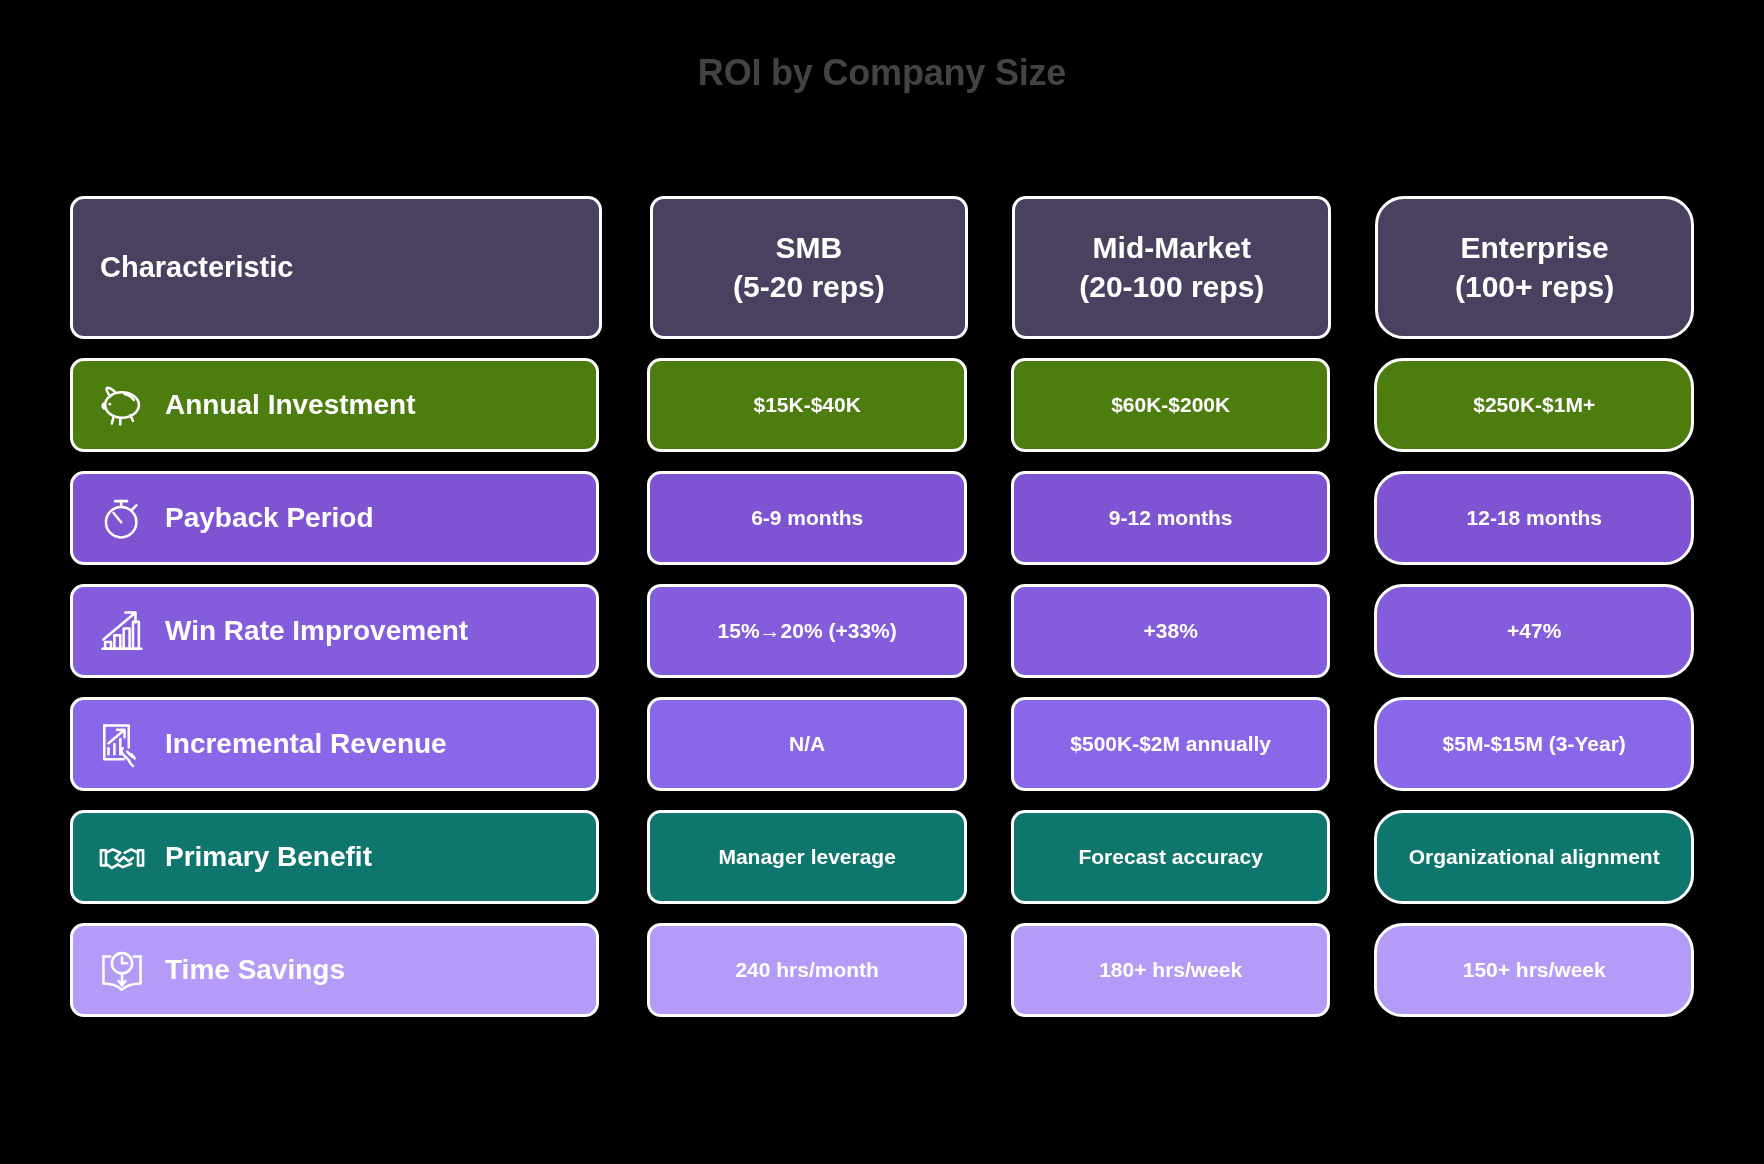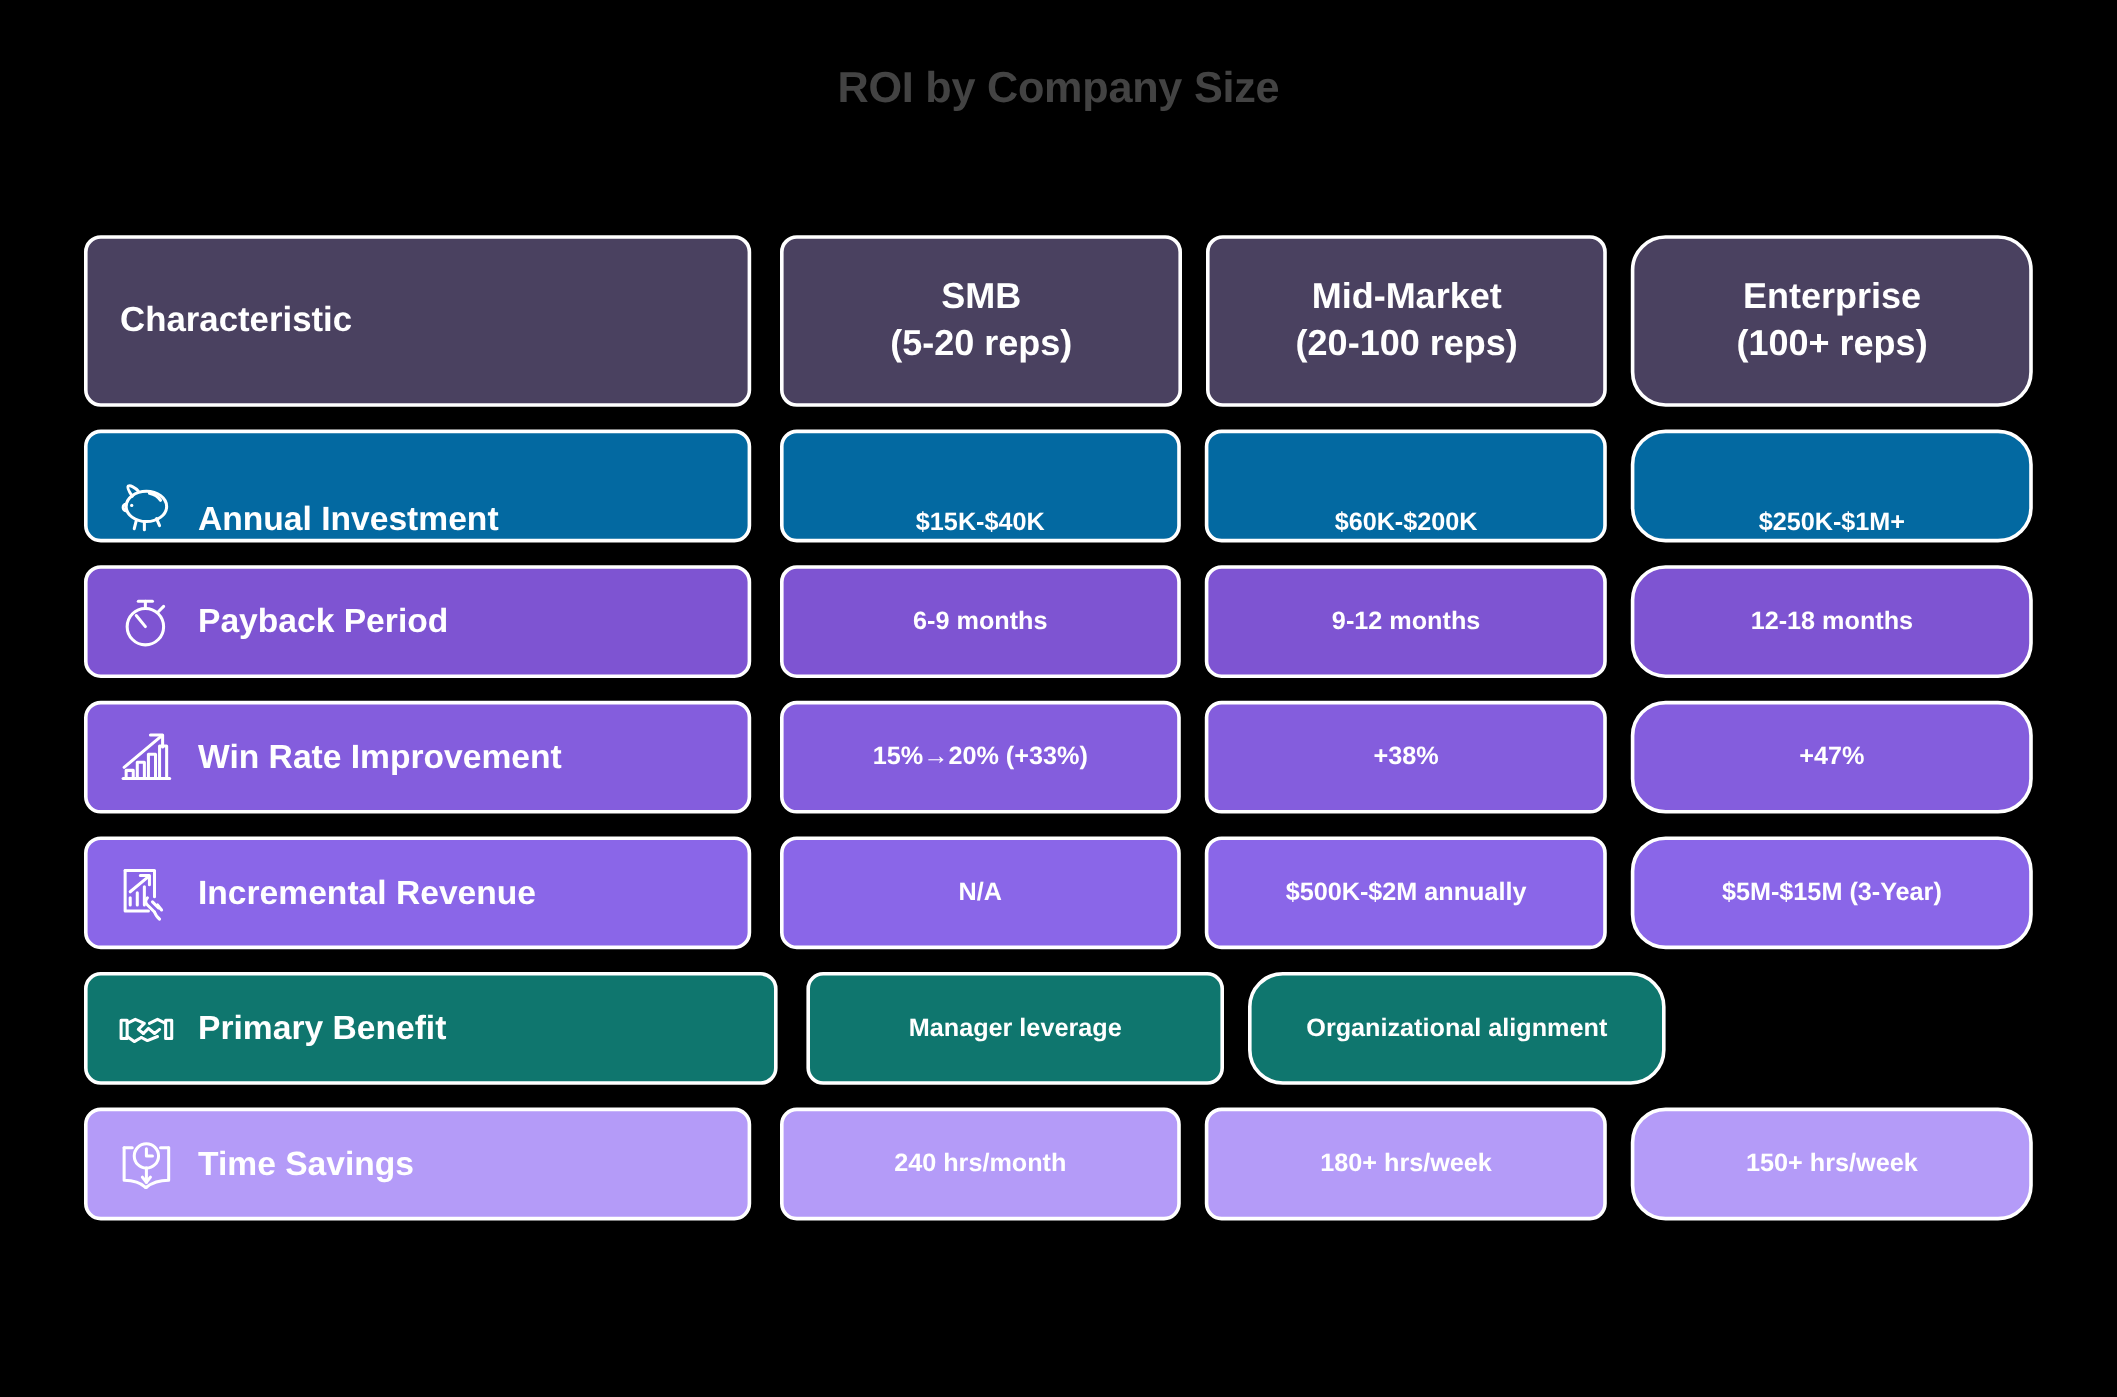--- a/index.html
+++ b/index.html
@@ -35,20 +35,21 @@
     position: absolute;
     top: 196px;
     left: 70px;
     width: 1624px;
   }
 
   .row {
     display: flex;
     align-items: stretch;
     margin-bottom: 19px;
+    gap: 24px;
   }
 
   .cell {
     border: 3px solid #ffffff;
     border-radius: 14px;
     display: flex;
     align-items: center;
     position: relative;
   }
 
@@ -108,21 +109,21 @@
     width: 54px;
     height: 54px;
     flex: 0 0 54px;
     display: flex;
     align-items: center;
     justify-content: center;
   }
   .icon-box svg { width: 54px; height: 54px; display: block; }
 
   
-  .tint-1 { background: #0369a1; align-items: flex-end; }
+  .tint-1 { background: #4d7c0f; }
   .tint-2 { background: #7e54d2; }
   .tint-3 { background: #845ddd; }
   .tint-4 { background: #8a66e8; }
   .tint-5 { background: #0f766e; }
   .tint-6 { background: #b49bf8; }
 </style>
 </head>
 <body>
 
 <div class="page">
@@ -278,20 +279,23 @@
             <path d="M29 37 L34 32 L40 37 L45 33"></path>
             <path d="M13 40 L20 45 L27 41"></path>
             <path d="M27 41 L33 44 L43 40"></path>
           </svg>
         </span>
         <span class="char-label">Primary Benefit</span>
       </div>
       <div class="cell col-data tint-5">
         <span class="val-label">Manager leverage</span>
       </div>
+      <div class="cell col-data tint-5">
+        <span class="val-label">Forecast accuracy</span>
+      </div>
       <div class="cell col-data last tint-5">
         <span class="val-label">Organizational alignment</span>
       </div>
     </div>
 
     <div class="row row-data">
       <div class="cell col-char tint-6">
         <span class="icon-box">
           <svg viewBox="0 0 64 64" fill="none" stroke="#ffffff" stroke-width="3" stroke-linecap="round" stroke-linejoin="round">
             <path d="M10 16 L18 16"></path>

